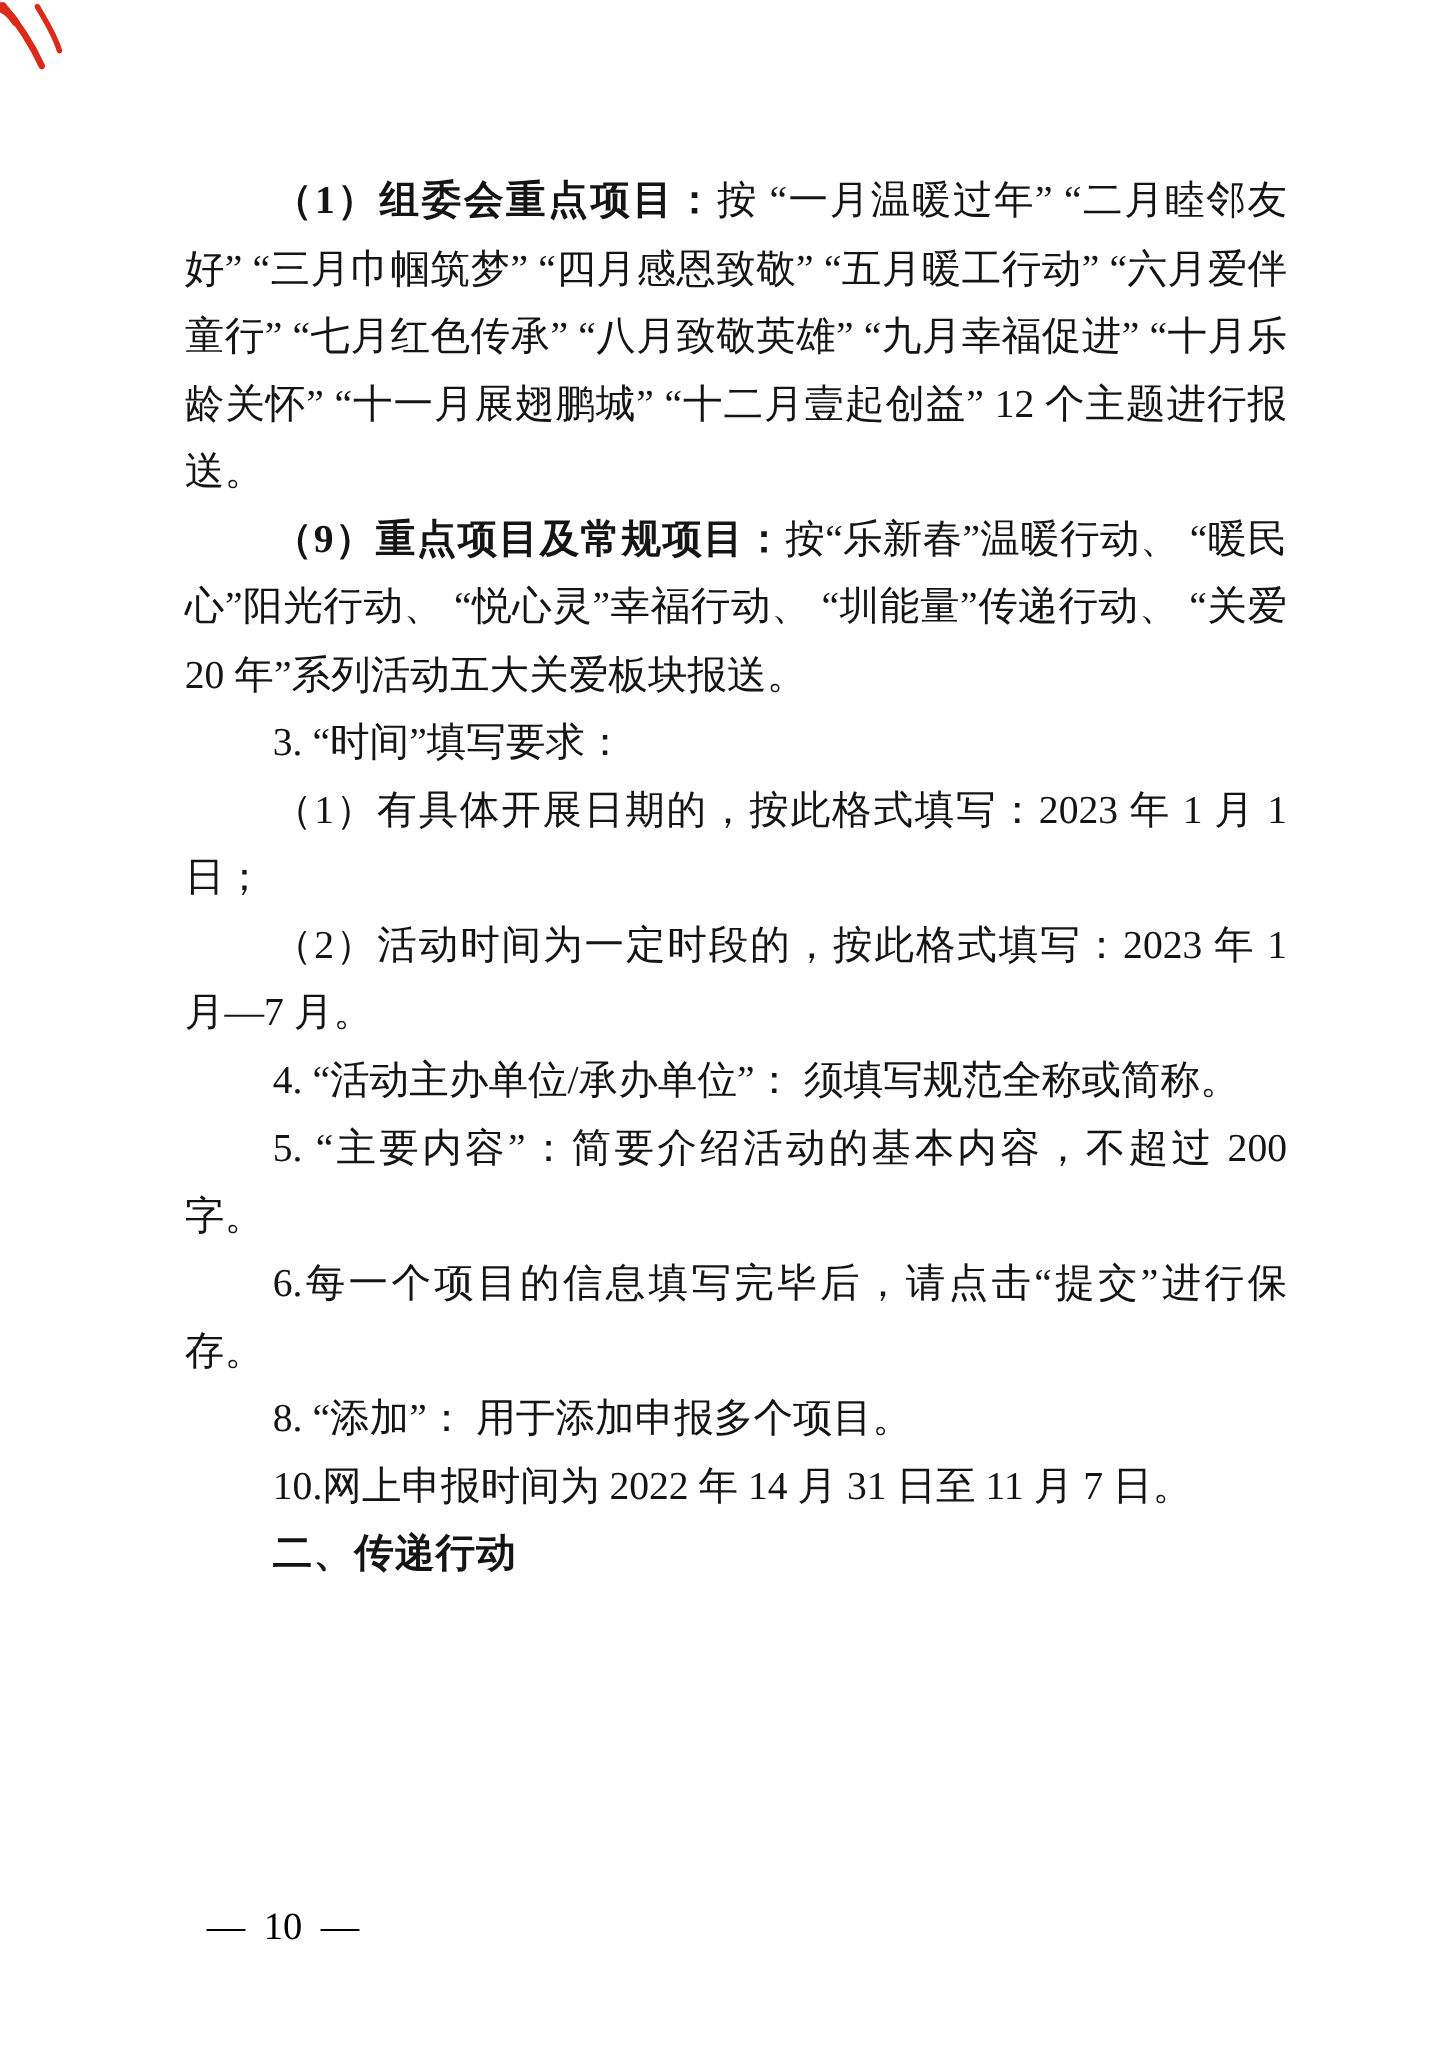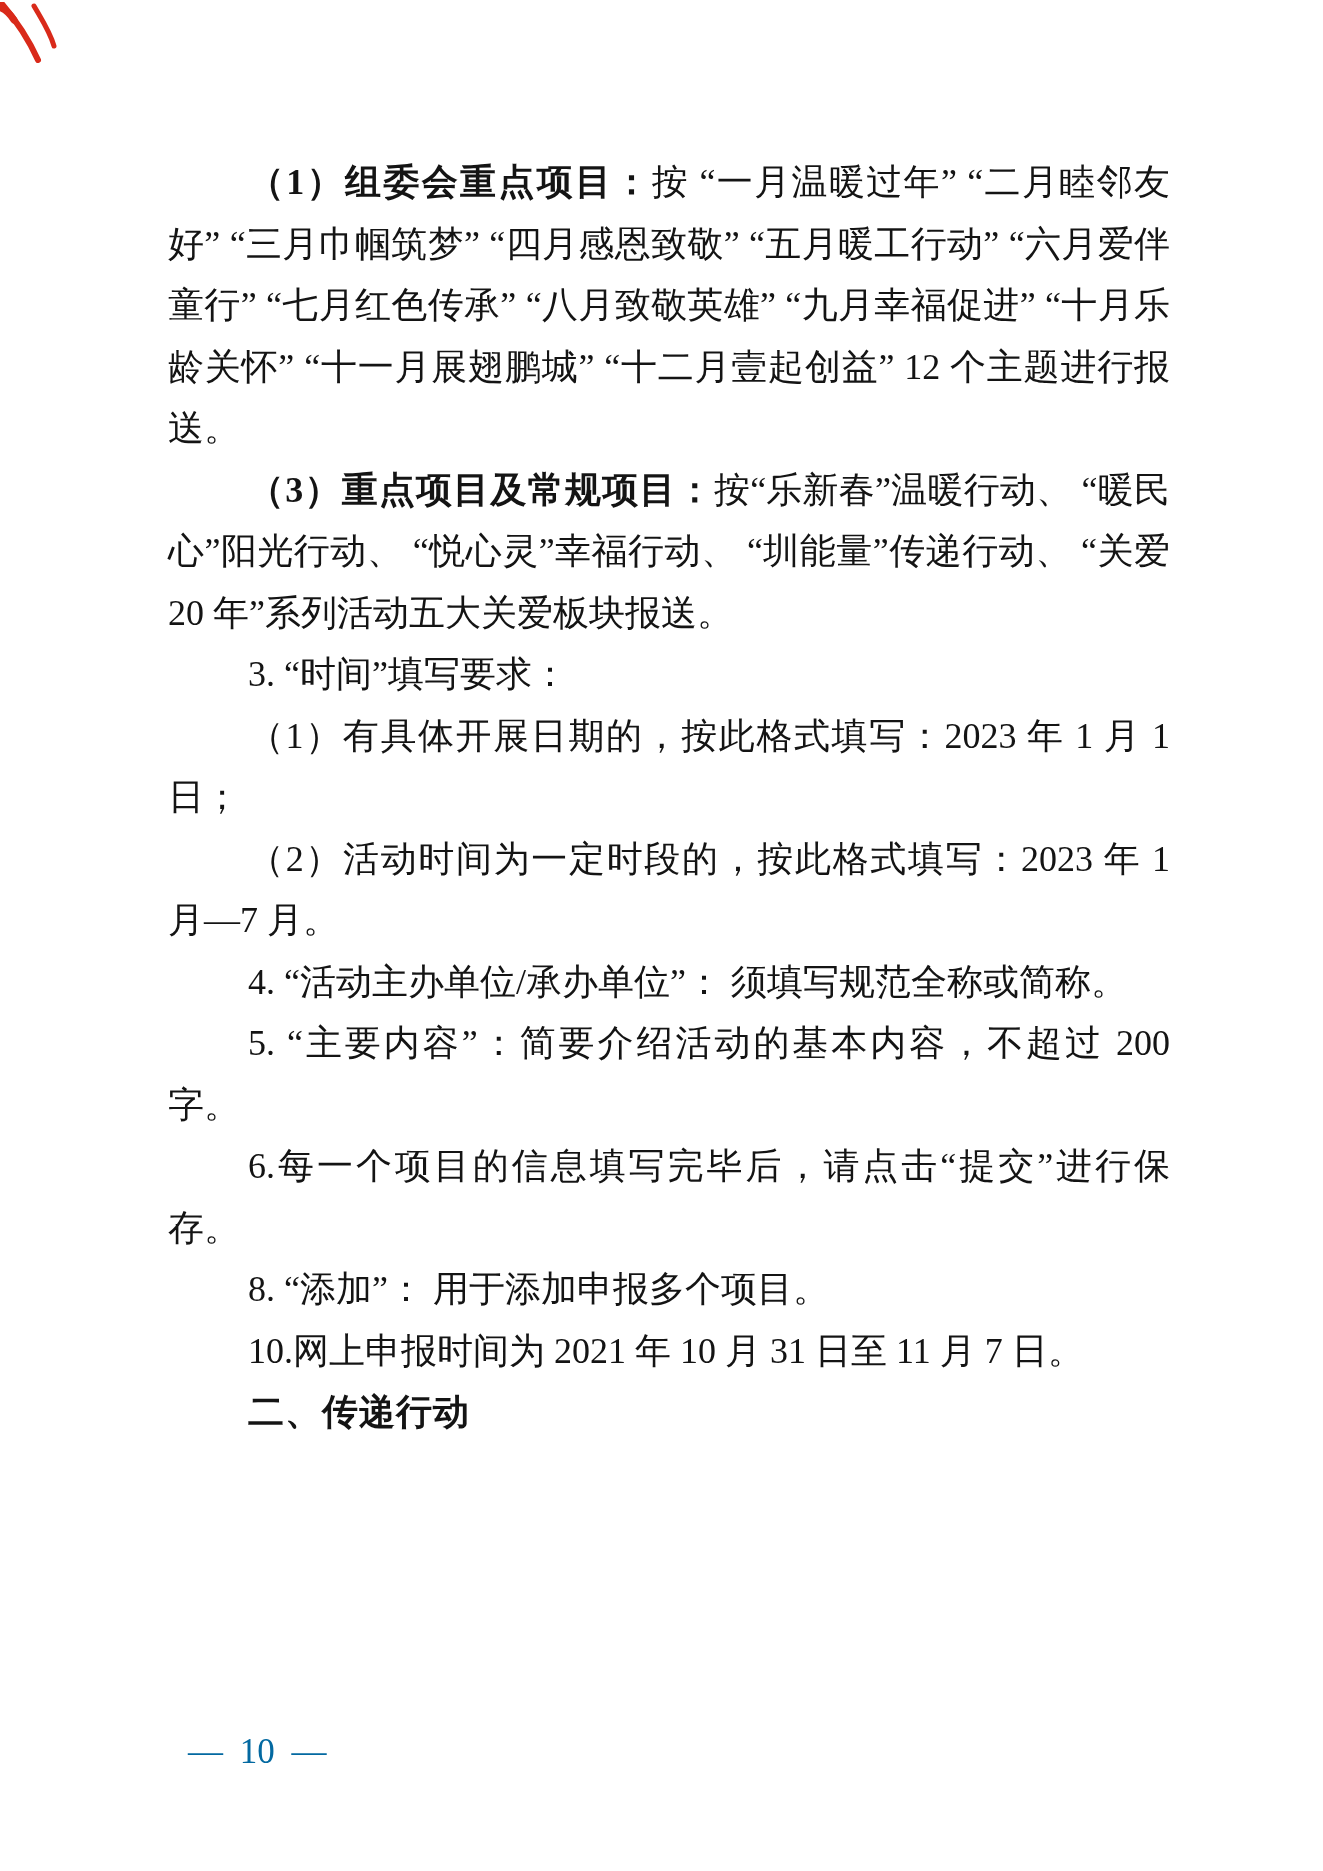--- a/index.html
+++ b/index.html
@@ -34,21 +34,21 @@
     font-weight: 700;
     letter-spacing: 1px;
   }
   .footer {
     position: absolute;
     left: 188px;
     top: 1732px;
     font-size: 35px;
     line-height: 40px;
     word-spacing: 8px;
-    color: #0369a1;
+    color: #000000;
   }
   .redmark {
     position: absolute;
     left: 0px;
     top: 2px;
     width: 78px;
     height: 68px;
   }
 </style>
 </head>
@@ -57,27 +57,27 @@
 <div class="page">
 
   <svg class="redmark" viewBox="0 0 78 68" xmlns="http://www.w3.org/2000/svg" aria-hidden="true">
     <path d="M2 2 C 14 16, 28 36, 38 58" fill="none" stroke="#d92a1a" stroke-width="6" stroke-linecap="round"></path>
     <path d="M34 4 C 42 18, 50 30, 54 44" fill="none" stroke="#d92a1a" stroke-width="5" stroke-linecap="round"></path>
     <path d="M1 6 C 6 8, 10 12, 14 18" fill="none" stroke="#d92a1a" stroke-width="7" stroke-linecap="round"></path>
   </svg>
 
   <div class="content">
       <p><strong class="lead">（1）组委会重点项目：</strong>按 “一月温暖过年” “二月睦邻友好” “三月巾帼筑梦” “四月感恩致敬” “五月暖工行动” “六月爱伴童行” “七月红色传承” “八月致敬英雄” “九月幸福促进” “十月乐龄关怀” “十一月展翅鹏城” “十二月壹起创益” 12 个主题进行报送。</p>
-      <p><strong class="lead">（3）重点项目及常规项目：</strong>按“乐新春”温暖行动、 “暖民心”阳光行动、 “悦心灵”幸福行动、 “圳能量”传递行动、 “关爱 20 年”系列活动五大关爱板块报送。</p>
+      <p><strong class="lead">（9）重点项目及常规项目：</strong>按“乐新春”温暖行动、 “暖民心”阳光行动、 “悦心灵”幸福行动、 “圳能量”传递行动、 “关爱 20 年”系列活动五大关爱板块报送。</p>
       <p>3. “时间”填写要求：</p>
       <p>（1）有具体开展日期的，按此格式填写：2023 年 1 月 1 日；</p>
       <p>（2）活动时间为一定时段的，按此格式填写：2023 年 1 月—7 月。</p>
       <p>4. “活动主办单位/承办单位”： 须填写规范全称或简称。</p>
       <p>5. “主要内容”：简要介绍活动的基本内容，不超过 200 字。</p>
       <p>6.每一个项目的信息填写完毕后，请点击“提交”进行保存。</p>
       <p>8. “添加”： 用于添加申报多个项目。</p>
-      <p>10.网上申报时间为 2021 年 10 月 31 日至 11 月 7 日。</p>
+      <p>10.网上申报时间为 2022 年 14 月 31 日至 11 月 7 日。</p>
       <p><strong class="lead">二、传递行动</strong></p>
     </div>
 
   <div class="footer">— 10 —</div>
 
 </div>
 
 </body></html>

